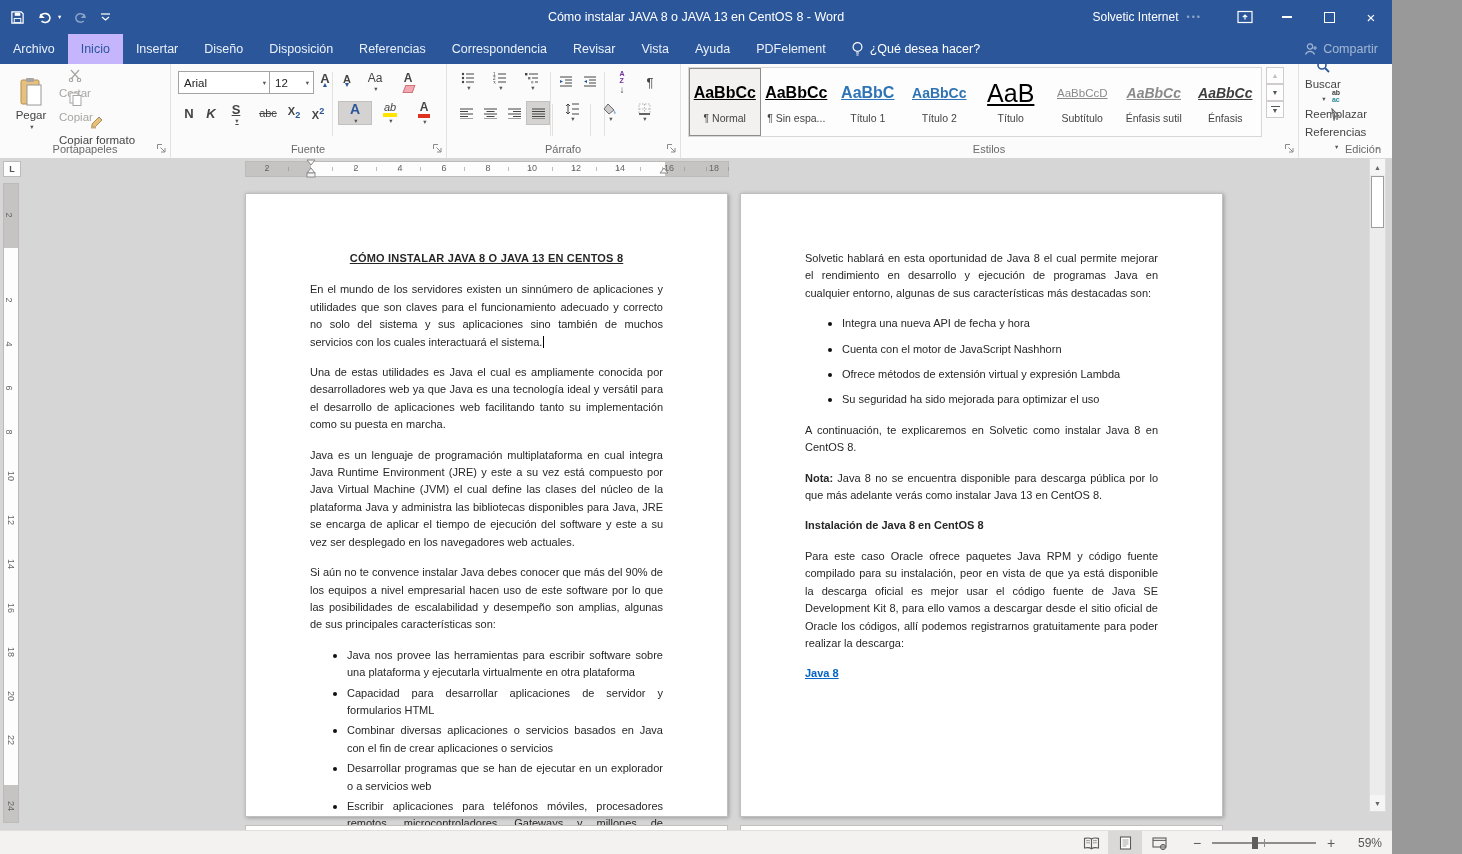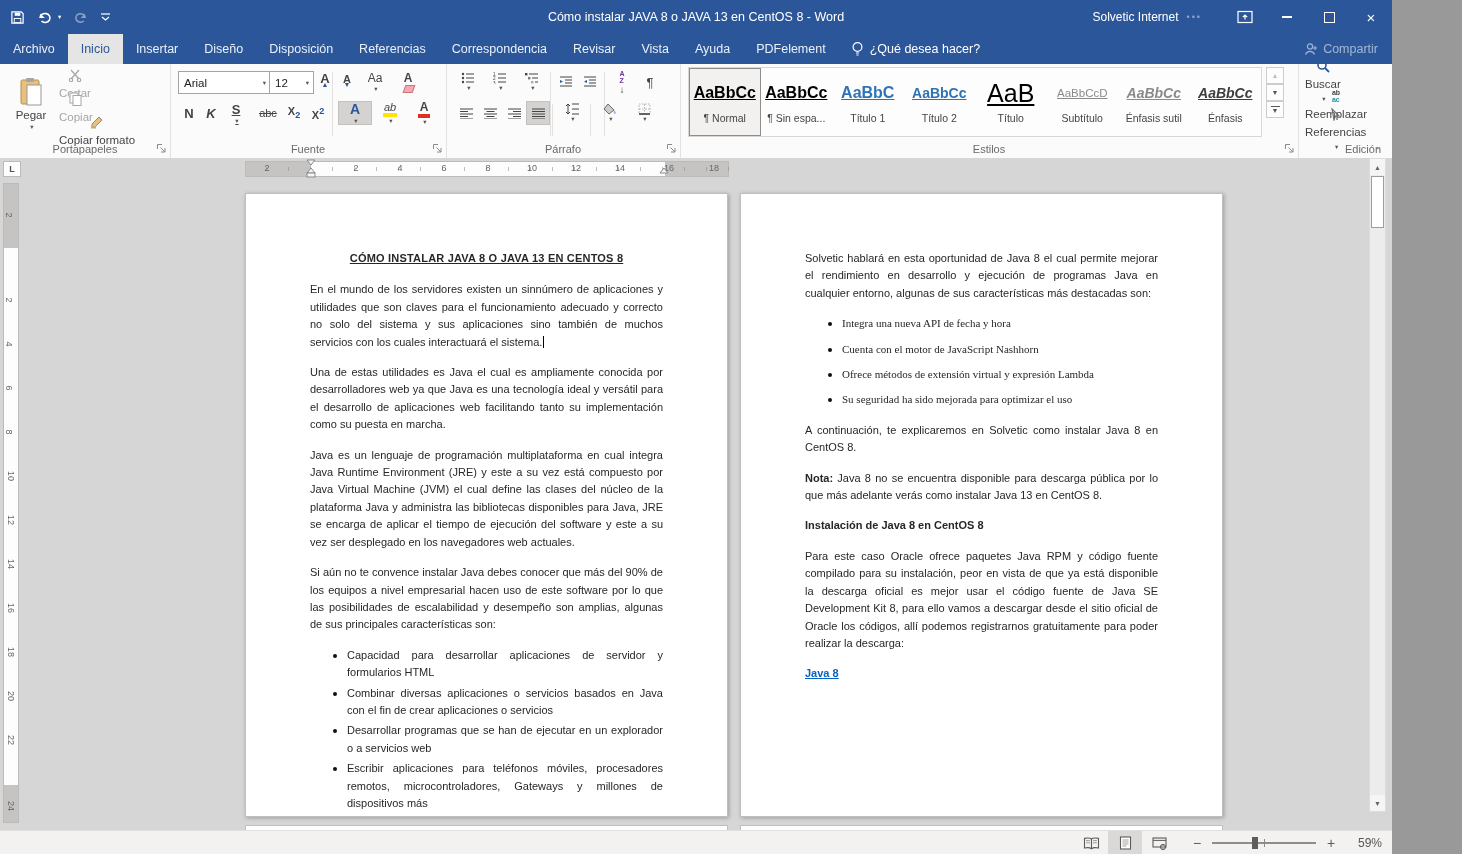--- a/index.html
+++ b/index.html
@@ -13,21 +13,21 @@
        justify-content:center;font-size:12.5px;color:#fff;pointer-events:none;}
   .tb-right{position:absolute;right:0;top:0;height:34px;display:flex;align-items:center;}
   .account{font-size:12px;margin-right:8px;}
   .sync-dots{font-size:9px;opacity:.45;letter-spacing:2px;margin-right:22px;}
   .winbtn{width:42px;height:34px;display:flex;align-items:center;justify-content:center;color:#fff;}
   .maxbox{width:9px;height:9px;border:1.4px solid #fff;display:inline-block;}
   .minbar{width:10px;height:1.6px;background:#fff;display:inline-block;}
   
   .tabrow{position:absolute;left:0;top:34px;width:100%;height:30px;background:#2b579a;display:flex;align-items:stretch;}
   .tab{padding:0 13px;display:flex;align-items:center;font-size:12.5px;color:#eaf0f8;cursor:default;}
-  .tab.active{background:#e5e5e5;color:#2b579a;}
+  .tab.active{background:#c4b5fd;color:#2b579a;}
   .tellme{display:flex;align-items:center;gap:6px;color:#fff;font-size:12.5px;padding:0 12px;}
   .share{position:absolute;right:14px;top:34px;height:30px;display:flex;align-items:center;gap:5px;
          color:#fff;opacity:.55;font-size:12.5px;}
   
   .ribbon{position:absolute;left:0;top:64px;width:100%;height:94px;background:#fbfbfb;border-bottom:1px solid #d2d0ce;color:#444;}
   .group{position:absolute;top:0;height:94px;border-right:1px solid #e4e2e0;}
   .glabel{position:absolute;bottom:3px;left:0;right:0;text-align:center;font-size:11px;color:#6a6a6a;}
   .launcher{position:absolute;right:3px;bottom:4px;width:11px;height:11px;color:#8a8a8a;}
   .rbtn{position:absolute;display:flex;align-items:center;justify-content:center;font-size:12px;color:#444;
         height:22px;border:1px solid transparent;flex-direction:column;}
@@ -73,21 +73,21 @@
   .vnum{position:absolute;left:3px;transform:rotate(90deg);font-size:9px;color:#666;}
   
   .page{position:absolute;top:35px;width:483px;height:624px;background:#fff;border:1px solid #c0bfbe;
         box-shadow:1px 1px 4px rgba(0,0,0,.28);box-sizing:border-box;}
   .pstrip{position:absolute;top:667px;width:483px;height:6px;background:#fff;border:1px solid #c0bfbe;box-sizing:border-box;}
   .pinner{position:absolute;left:64px;right:64px;top:56px;font-size:11px;line-height:17.4px;color:#272727;text-align:justify;}
   .doc-title{text-align:center;font-weight:bold;text-decoration:underline;margin:0 0 14px 0;letter-spacing:.2px;}
   .pinner p{margin:0 0 13px 0;}
   .pinner ul{margin:1px 0 13px 0;padding-left:37px;list-style:none;}
   .pinner li{position:relative;margin-bottom:3px;}
-  .pg-right li{margin-bottom:8px;font-family:Liberation Serif, serif;}
+  .pg-right li{margin-bottom:8px;}
   .pinner li::before{content:"";position:absolute;left:-14px;top:7px;width:4px;height:4px;border-radius:50%;background:#111;}
   .bold{font-weight:bold;}
   .caret{display:inline-block;width:1px;height:12px;background:#000;vertical-align:-2px;margin-left:1px;}
   .doclink{color:#0563c1;font-weight:bold;text-decoration:underline;margin-top:33px;}
   
   .sbar{position:absolute;right:6px;top:0;width:17px;height:654px;background:#ececec;border:1px solid #dcdcdc;box-sizing:border-box;}
   .sarr{position:absolute;left:0;width:15px;height:16px;display:flex;align-items:center;justify-content:center;
         font-size:7px;color:#666;background:#f5f5f5;}
   .sthumb{position:absolute;left:1px;top:17px;width:13px;height:52px;background:#fff;border:1px solid #9d9d9d;box-sizing:border-box;}
   
@@ -585,20 +585,21 @@
     </div>
 
     <div class="page" style="left:245px;">
       <div class="pinner">
         <div class="doc-title">CÓMO INSTALAR JAVA 8 O JAVA 13 EN CENTOS 8</div>
         <p><span>En el mundo de los servidores existen un sinnúmero de aplicaciones y utilidades que son claves para el funcionamiento adecuado y correcto no solo del sistema y sus aplicaciones sino también de muchos servicios con los cuales interactuará el sistema.</span><span class="caret"></span></p>
         <p>Una de estas utilidades es Java el cual es ampliamente conocida por desarrolladores web ya que Java es una tecnología ideal y versátil para el desarrollo de aplicaciones web facilitando tanto su implementación como su puesta en marcha.</p>
         <p>Java es un lenguaje de programación multiplataforma en cual integra Java Runtime Environment (JRE) y este a su vez está compuesto por Java Virtual Machine (JVM) el cual define las clases del núcleo de la plataforma Java y administra las bibliotecas disponibles para Java, JRE se encarga de aplicar el tiempo de ejecución del software y este a su vez ser desplegado en los navegadores web actuales.</p>
         <p>Si aún no te convence instalar Java debes conocer que más del 90% de los equipos a nivel empresarial hacen uso de este software por lo que las posibilidades de escalabilidad y desempeño son amplias, algunas de sus principales características son:</p>
         <ul>
+          <li>Java nos provee las herramientas para escribir software sobre una plataforma y ejecutarla virtualmente en otra plataforma</li>
           <li>Capacidad para desarrollar aplicaciones de servidor y formularios HTML</li>
           <li>Combinar diversas aplicaciones o servicios basados en Java con el fin de crear aplicaciones o servicios</li>
           <li>Desarrollar programas que se han de ejecutar en un explorador o a servicios web</li>
           <li>Escribir aplicaciones para teléfonos móviles, procesadores remotos, microcontroladores, Gateways y millones de dispositivos más</li>
         </ul>
 
       </div>
     </div>
 
     <div class="page" style="left:740px;">

